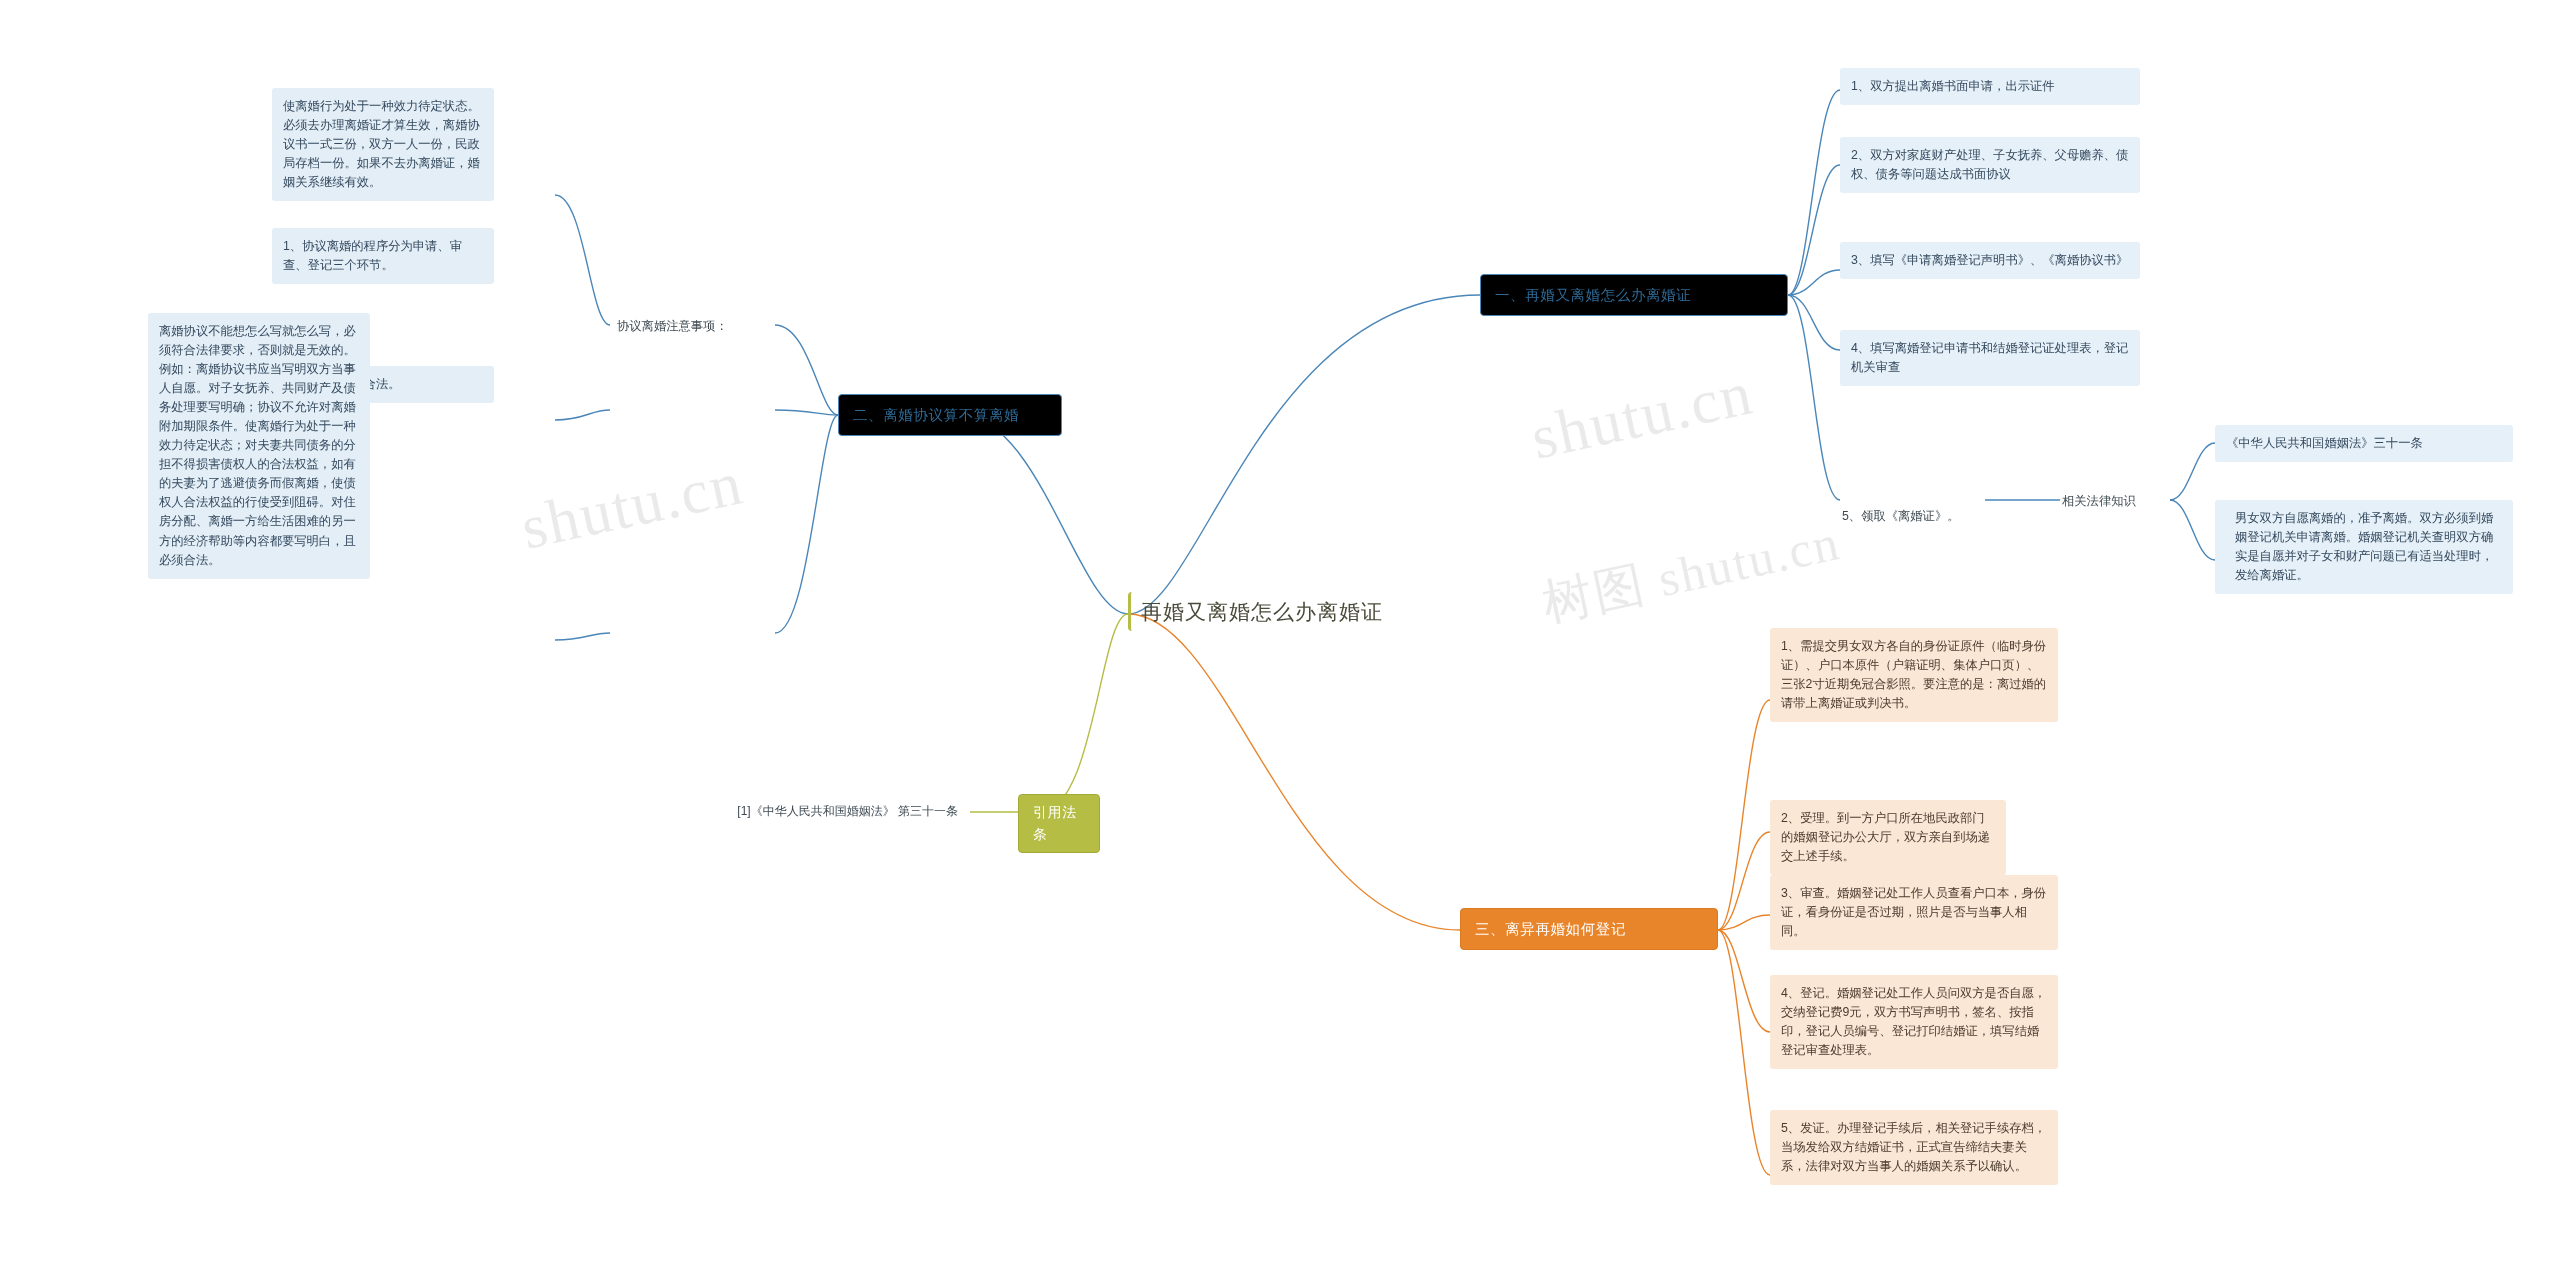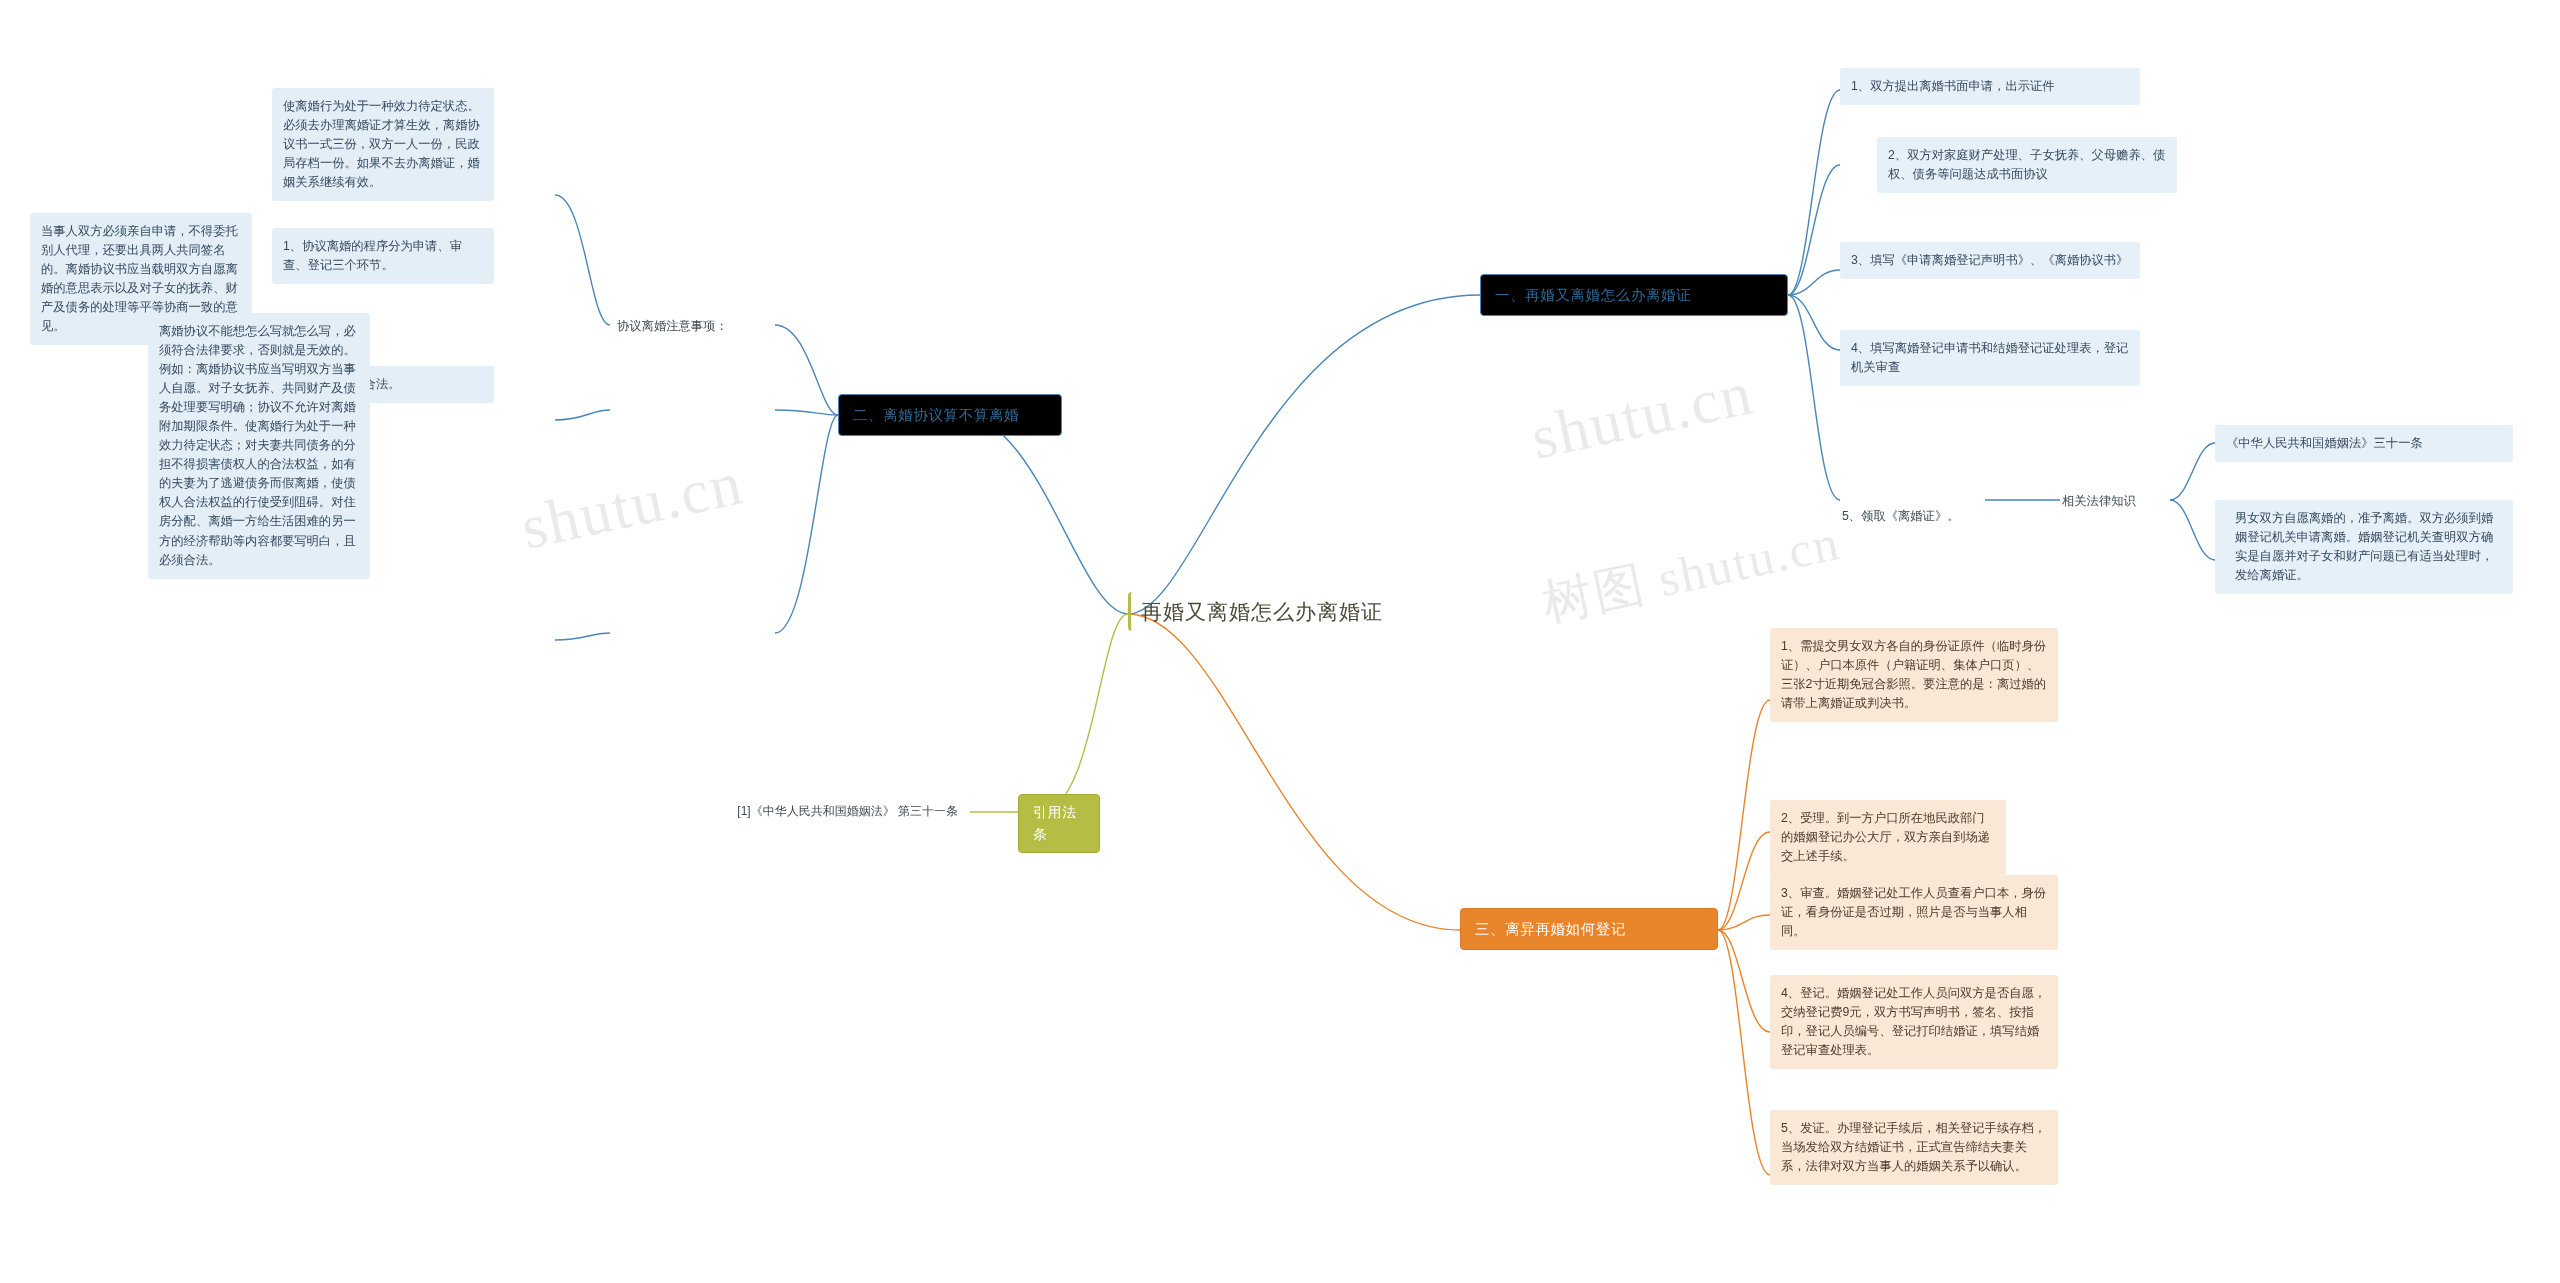--- a/index.html
+++ b/index.html
@@ -177,21 +177,21 @@
   <div class="watermark wm1">shutu.cn</div>
   <div class="watermark wm2">shutu.cn</div>
   <div class="watermark wm3">树图 shutu.cn</div>
 
   <div class="node root" style="left:1128px; top:592px; width:320px;">再婚又离婚怎么办离婚证</div>
 
   <div class="node blue-head" style="left:1480px; top:274px; width:308px;">一、再婚又离婚怎么办离婚证</div>
 
   <div class="node blue-box2" style="left:1840px; top:68px; width:300px;">1、双方提出离婚书面申请，出示证件</div>
 
-  <div class="node blue-box2" style="left:1840px; top:137px; width:300px;margin-left:37px;">2、双方对家庭财产处理、子女抚养、父母赡养、债权、债务等问题达成书面协议</div>
+  <div class="node blue-box2" style="left:1840px; top:137px; width:300px;">2、双方对家庭财产处理、子女抚养、父母赡养、债权、债务等问题达成书面协议</div>
 
   <div class="node blue-box2" style="left:1840px; top:242px; width:300px;">3、填写《申请离婚登记声明书》、《离婚协议书》</div>
 
   <div class="node blue-box2" style="left:1840px; top:330px; width:300px;">4、填写离婚登记申请书和结婚登记证处理表，登记机关审查</div>
 
   <div class="node plain" style="left:1840px; top:503px; width:150px;">5、领取《离婚证》。</div>
 
   <div class="node plain" style="left:2060px; top:488px; width:120px;">相关法律知识</div>
 
   <div class="node blue-box2" style="left:2215px; top:425px; width:298px;">《中华人民共和国婚姻法》三十一条</div>
@@ -199,21 +199,20 @@
   <div class="node blue-box2" style="left:2215px; top:500px; width:298px;padding-left:20px;">男女双方自愿离婚的，准予离婚。双方必须到婚姻登记机关申请离婚。婚姻登记机关查明双方确实是自愿并对子女和财产问题已有适当处理时，发给离婚证。</div>
 
   <div class="node blue-head" style="left:838px; top:394px; width:224px;">二、离婚协议算不算离婚</div>
 
   <div class="node plain" style="left:615px; top:313px; width:170px;">协议离婚注意事项：</div>
 
   <div class="node blue-box" style="left:272px; top:88px; width:222px;">使离婚行为处于一种效力待定状态。必须去办理离婚证才算生效，离婚协议书一式三份，双方一人一份，民政局存档一份。如果不去办离婚证，婚姻关系继续有效。</div>
 
   <div class="node blue-box" style="left:272px; top:228px; width:222px;">1、协议离婚的程序分为申请、审查、登记三个环节。</div>
 
-  <div class="node blue-box" style="left:30px; top:213px; width:222px;">当事人双方必须亲自申请，不得委托别人代理，还要出具两人共同签名的。离婚协议书应当载明双方自愿离婚的意思表示以及对子女的抚养、财产及债务的处理等平等协商一致的意见。</div>
 
   <div class="node blue-box" style="left:272px; top:366px; width:222px;">2、离婚协议要合法。</div>
 
   <div class="node blue-box" style="left:148px; top:313px; width:222px;">离婚协议不能想怎么写就怎么写，必须符合法律要求，否则就是无效的。例如：离婚协议书应当写明双方当事人自愿。对子女抚养、共同财产及债务处理要写明确；协议不允许对离婚附加期限条件。使离婚行为处于一种效力待定状态；对夫妻共同债务的分担不得损害债权人的合法权益，如有的夫妻为了逃避债务而假离婚，使债权人合法权益的行使受到阻碍。对住房分配、离婚一方给生活困难的另一方的经济帮助等内容都要写明白，且必须合法。</div>
 
   <div class="node olive-head" style="left:1018px; top:794px; width:82px;">引用法条</div>
 
   <div class="node plain-small" style="left:620px; top:798px; width:340px; text-align:right;">[1]《中华人民共和国婚姻法》 第三十一条</div>
 
   <div class="node orange-head" style="left:1460px; top:908px; width:258px;">三、离异再婚如何登记</div>

